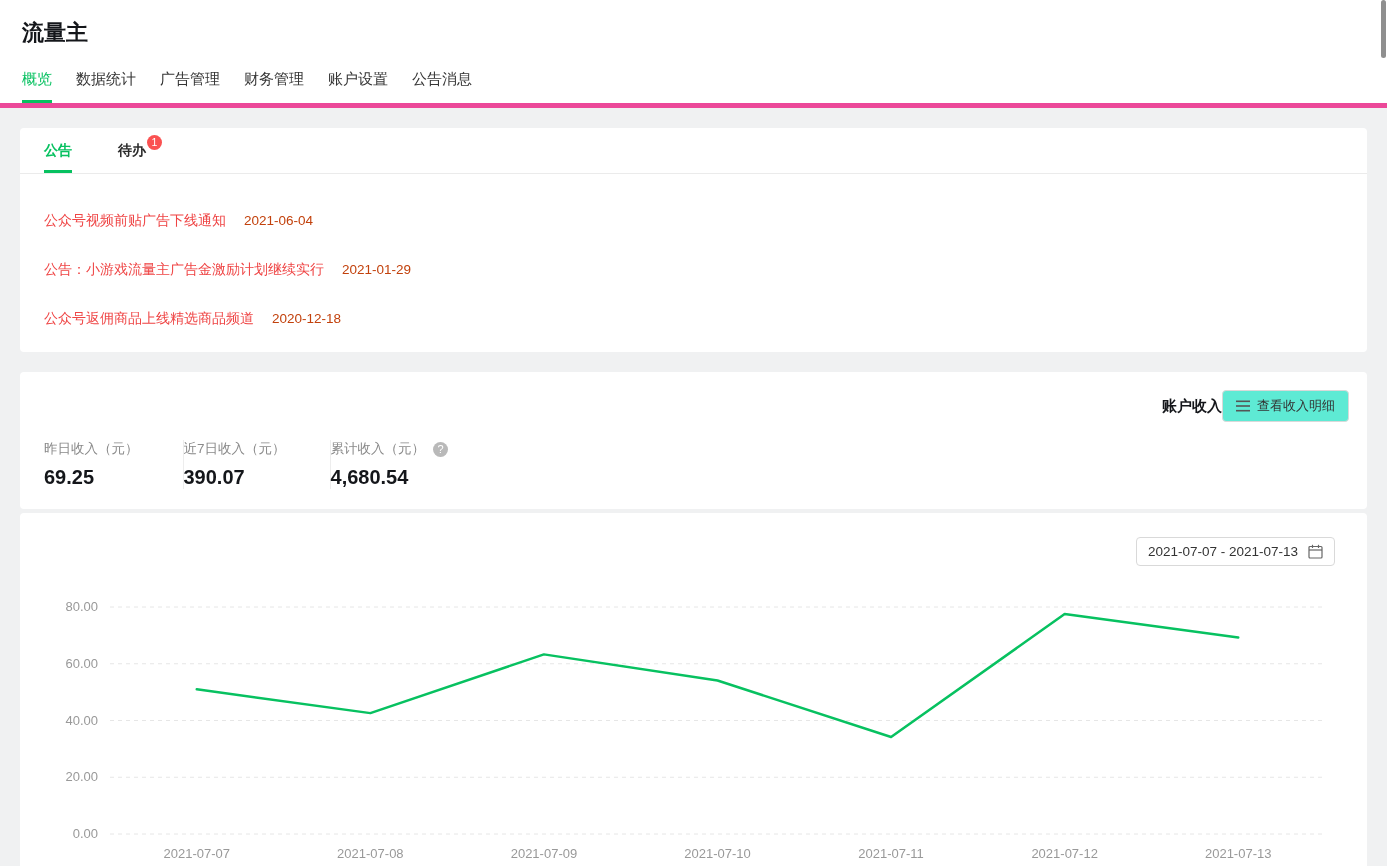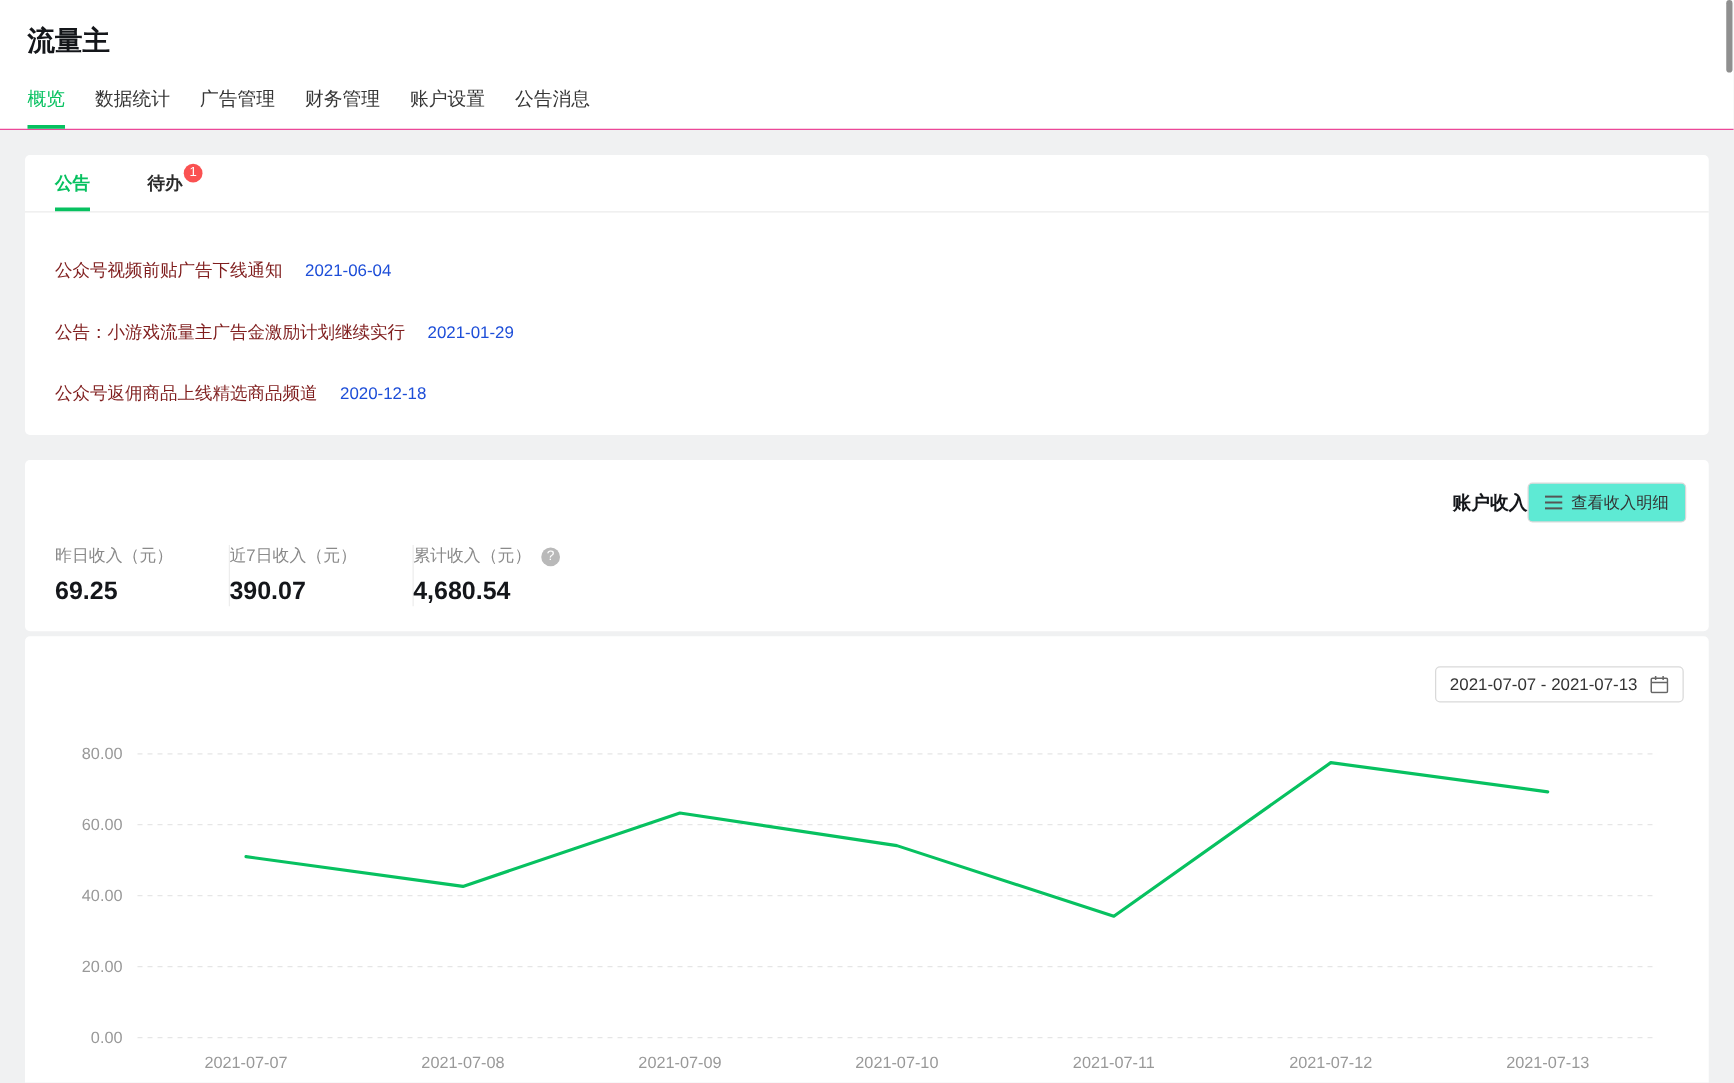--- a/index.html
+++ b/index.html
@@ -4,59 +4,59 @@
 <style>
   * { box-sizing: border-box; }
   html,body { margin:0; padding:0; }
   body {
     width:1387px; height:866px; overflow:hidden; position:relative;
     background:#f0f1f2;
     font-family:"Liberation Sans","DejaVu Sans",sans-serif;
     color:#333;
   }
   
-  .header { background:#fff; padding:18px 22px 0 22px; border-bottom:1px solid #ec4899; }
+  .header { background:#fff; padding:18px 22px 0 22px; border-bottom:5px solid #ec4899; }
   .page-title { font-size:22px; font-weight:700; color:#14161a; margin:0 0 22px 0; }
   .nav-tabs { display:flex; gap:24px; }
   .nav-tab { font-size:15px; color:#353535; padding-bottom:14px; position:relative; cursor:pointer; }
   .nav-tab.active { color:var(--accent); }
   .nav-tab.active::after { content:""; position:absolute; left:0; right:0; bottom:0; height:3px; background:var(--accent); }
   
   .main { padding:20px; }
   .card { background:#fff; border-radius:4px; }
   
   .ann-tabs { display:flex; gap:46px; padding:14px 24px 0 24px; border-bottom:1px solid #ebebeb; }
   .ann-tab { font-size:14px; font-weight:700; color:#2b2b2b; padding-bottom:13px; position:relative; cursor:pointer; }
   .ann-tab.active { color:var(--accent); }
   .ann-tab.active::after { content:""; position:absolute; left:0; right:0; bottom:0; height:3px; background:var(--accent); }
   .badge { position:absolute; top:-7px; right:-16px; min-width:15px; height:15px; padding:0 3px;
            background:var(--badge); color:#fff; border-radius:8px; font-size:10.5px; font-weight:400;
            line-height:15px; text-align:center; }
   .ann-list { padding:20px 24px 24px 24px; }
   .ann-item { display:flex; align-items:baseline; margin-bottom:13px; cursor:pointer; }
   .ann-item:last-child { margin-bottom:0; }
-  .ann-text { font-size:14px; color:#7f1d1d;text-align:center; }
-  .ann-date { font-size:13.5px; color:#1d4ed8; margin-left:18px;margin-top:19px; }
+  .ann-text { font-size:14px; color:#ef4444;text-align:center; }
+  .ann-date { font-size:13.5px; color:#c2410c; margin-left:18px;margin-top:19px; }
   
   .income-card { margin-top:20px; padding:18px 18px 20px 24px; }
   .income-header { display:flex; justify-content:flex-end; align-items:center; }
   .income-title { font-size:15px; font-weight:700; color:#14161a; }
   .detail-btn { display:flex; align-items:center; gap:7px; background:#5eead4; border:1px solid #d9d9d9;
                 border-radius:4px; padding:6px 13px; font-size:13px; color:#333; cursor:pointer;
                 font-family:inherit; }
   .stats { display:flex; margin-top:18px; }
   .stat { padding-right:44px; border-right:1px solid #ededed; min-width:120px; }
   .stat:last-child { border-right:none; }
   .stat-label { font-size:13.5px; color:#8a8a8a; display:flex; align-items:center; gap:8px; }
   .stat-value { font-size:20px; font-weight:700; color:#14161a; margin-top:8px; }
   .help-icon { display:inline-block; width:15px; height:15px; border-radius:50%; background:#b9b9b9;
                color:#fff; font-size:11px; line-height:15px; text-align:center; cursor:pointer; }
   
   .chart-card { margin-top:4px; height:385px; position:relative; }
-  .date-picker { position:absolute; top:24px; right:20px; display:flex; align-items:center; gap:10px;
+  .date-picker { position:absolute; top:24px; right:32px; display:flex; align-items:center; gap:10px;
                  border:1px solid #d9d9d9; border-radius:4px; padding:6px 11px; font-size:13.5px;
                  color:#333; background:#fff; cursor:pointer; z-index:2; }
   .chart-area { position:absolute; left:0; top:0; width:100%; height:100%; }
   
   .card-bottom { margin-top:8px; height:24px; }
   
   .scrollbar-track { position:absolute; right:0; top:0; width:7px; height:866px; }
   .scrollbar-thumb { position:absolute; right:1px; top:0; width:5px; height:58px; background:#8f8f8f; border-radius:3px; }
 </style>
 </head>

